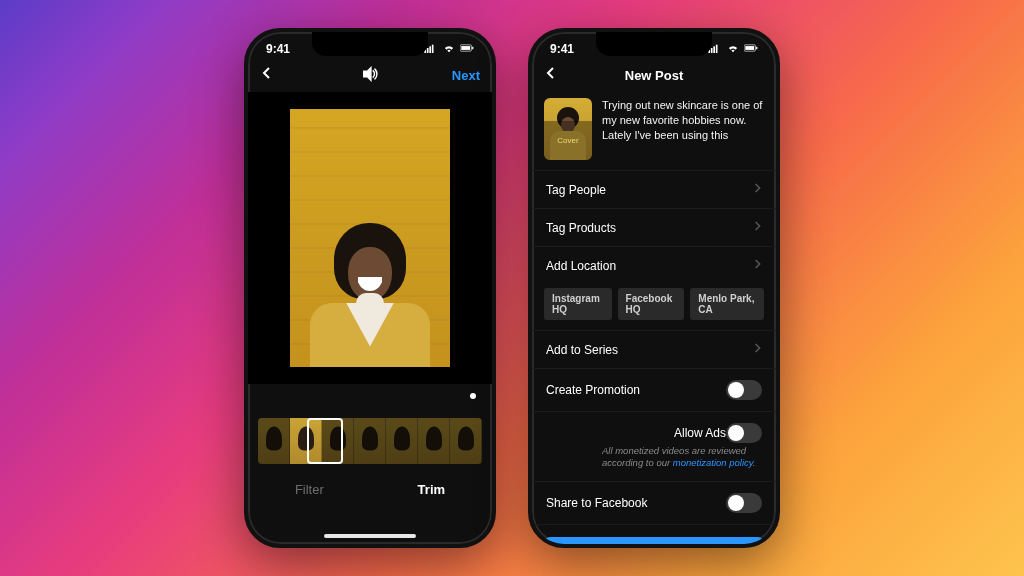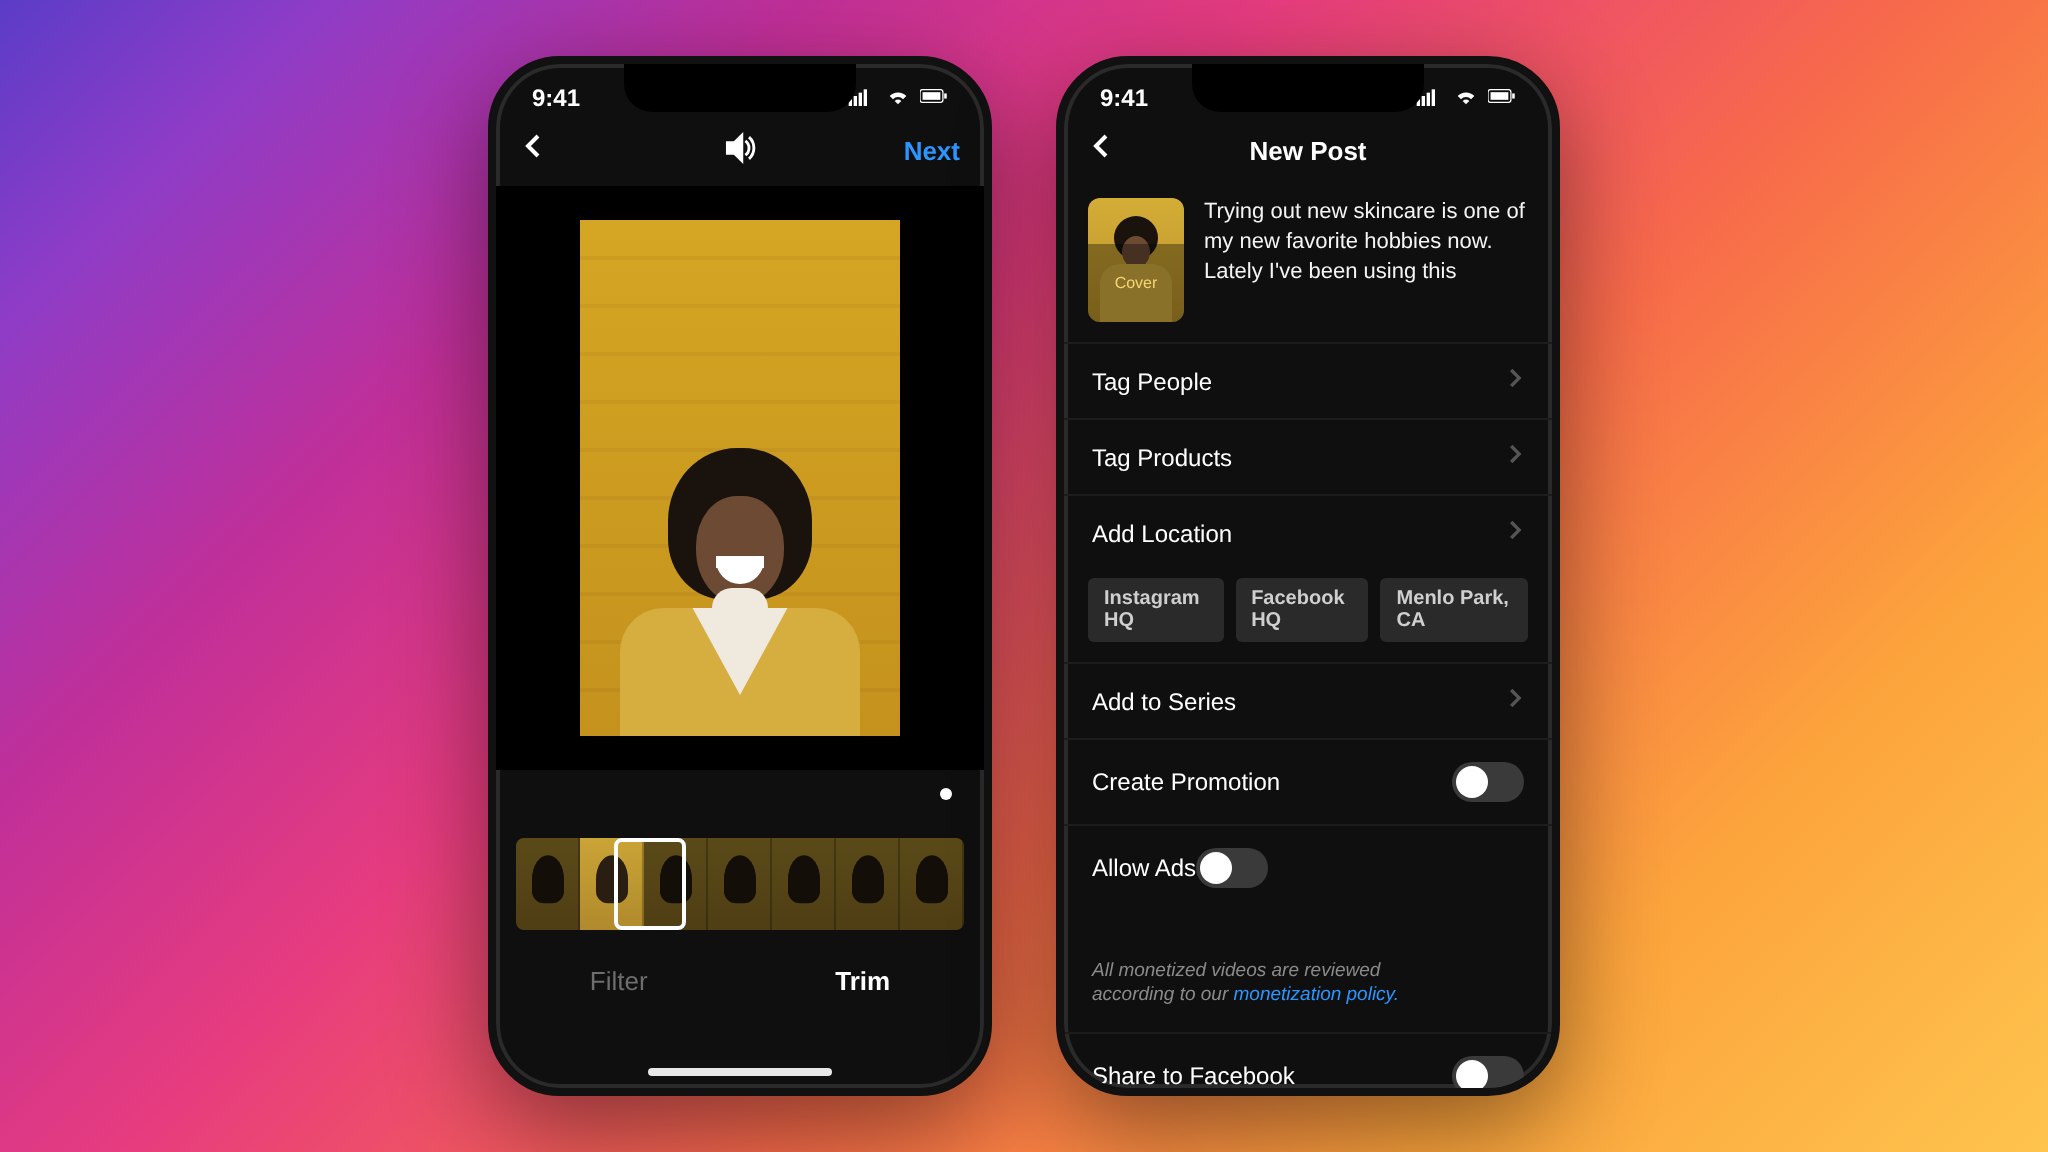--- a/index.html
+++ b/index.html
@@ -77,25 +77,25 @@
 
   
   .cover-row { display:flex; gap:10px; padding:6px 12px 10px; border-bottom:1px solid #1c1c1c; }
   .cover-thumb { width:48px; height:62px; border-radius:6px; background:linear-gradient(#d4ad37,#bb922b); position:relative; overflow:hidden; flex:0 0 auto; }
   .cover-thumb .mini-hair { position:absolute; left:50%; top:14%; transform:translateX(-50%); width:22px; height:22px; background:#1a130d; border-radius:50%; }
   .cover-thumb .mini-face { position:absolute; left:50%; top:30%; transform:translateX(-50%); width:14px; height:16px; background:#6c4a33; border-radius:50%; }
   .cover-thumb .mini-jkt { position:absolute; left:50%; top:54%; transform:translateX(-50%); width:36px; height:36px; background:#d5ae3f; border-radius:10px 10px 2px 2px; }
   .cover-label { position:absolute; left:0; right:0; bottom:0; font-size:8px; text-align:center; background:rgba(0,0,0,.35); color:#f3d777; padding:15px 0; }
   .caption { font-size:11px; line-height:1.35; color:#f4f4f4; }
 
-  .row { display:flex; justify-content:space-between; align-items:center; padding:11px 14px; border-bottom:1px solid #1c1c1c; font-size:12px;gap:34px; }
+  .row { display:flex; justify-content:space-between; align-items:center; padding:11px 14px; border-bottom:1px solid #1c1c1c; font-size:12px; }
   .row.noborder { border-bottom:none; }
   .row .chev svg { width:8px; height:12px; stroke:#555; stroke-width:2; fill:none; }
   .row-sub { font-size:9.5px; color:#8a8a8a; line-height:1.3; margin-top:2px; max-width:160px;font-style:italic; }
-  .row-stack { flex-direction:column; align-items:flex-start; }
+  .row-stack { flex-direction:column; align-items:flex-end; }
   .row-stack .row-head { display:flex; justify-content:space-between; align-items:center; }
   .link { color:#2b96ff; }
 
   .chips-row { display:flex; gap:6px; padding:4px 12px 10px; border-bottom:1px solid #1c1c1c;font-weight:bold; }
   .chip { background:#2a2a2a; color:#cfcfcf; font-size:10px; padding:5px 8px; border-radius:3px; }
 
   .toggle { width:36px; height:20px; background:#3a3a3a; border-radius:10px; position:relative; }
   .toggle .knob { position:absolute; left:2px; top:2px; width:16px; height:16px; background:#fff; border-radius:50%; }
 
   .share-btn { margin:12px 12px 6px; background:#2b96ff; color:#fff; text-align:center; padding:10px 0; border-radius:6px; font-size:13px; font-weight:600; }

